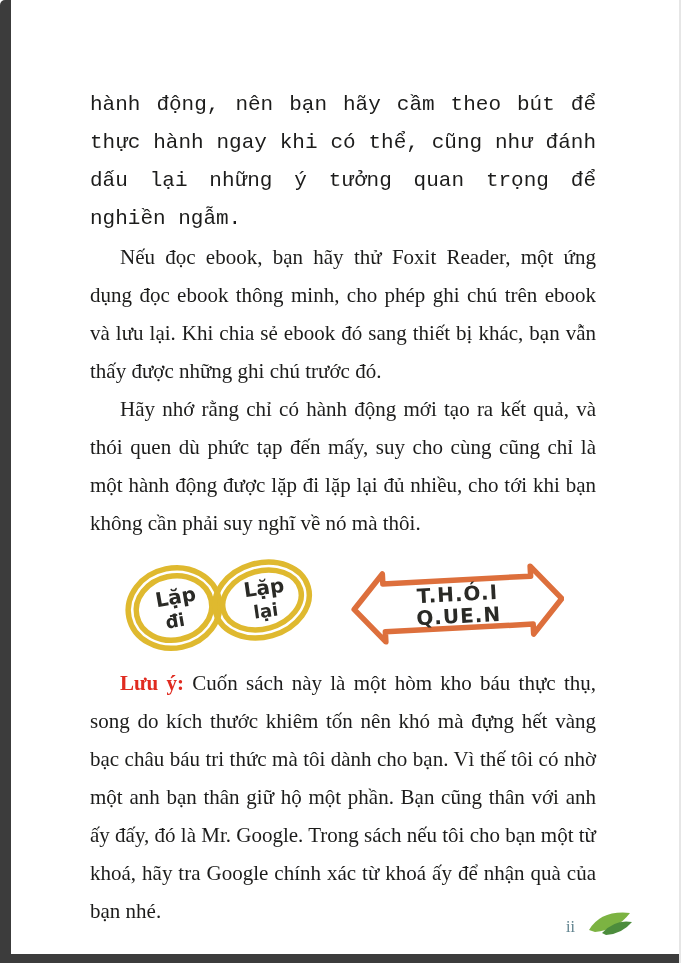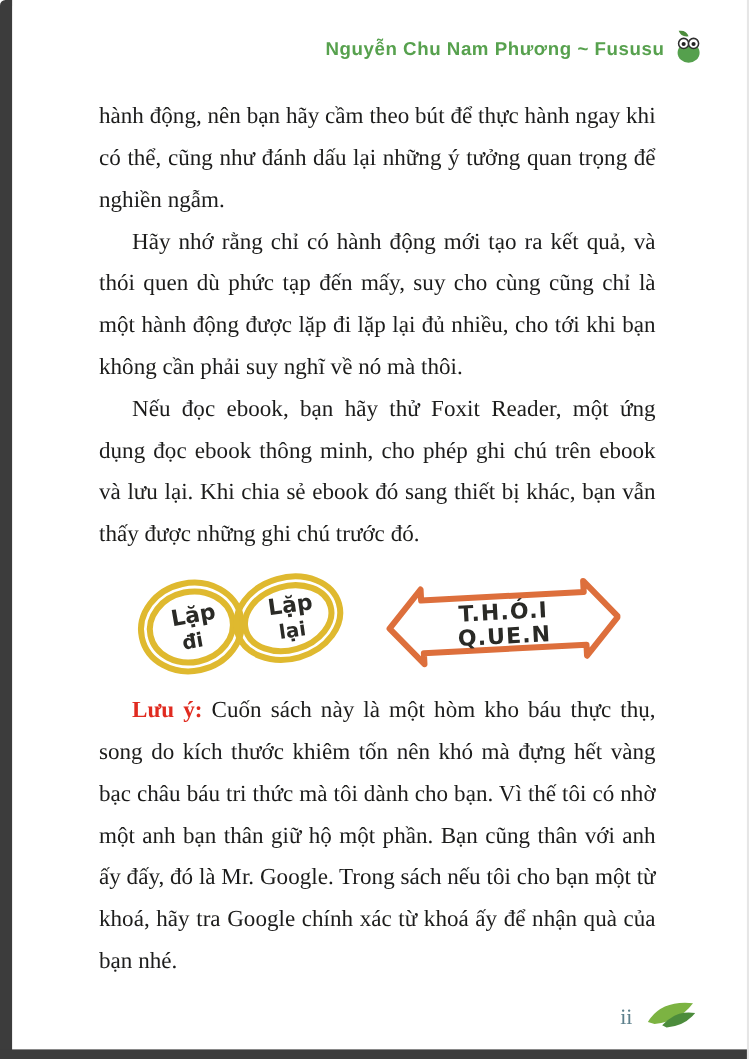--- a/index.html
+++ b/index.html
@@ -21,69 +21,56 @@
     font-weight:700; font-size:17px; letter-spacing:0.5px;
     color:#57a14e;
   }
 
   .content {
     position:absolute; left:90px; top:86px; width:506px;
     font-size:21px; line-height:38px; color:#1c1c1b;
     text-align:justify;
   }
   .content p { margin:0; text-indent:30px; }
-  .content p.first { text-indent:0; }
+  .content p.first { text-indent:0;font-family:Liberation Mono, monospace; }
   .note-label { color:#e02b20; font-weight:700;font-family:Liberation Serif, serif; }
 
   .doodle { margin:8px 0 4px 22px; width:452px; height:110px; }
   .doodle svg { display:block; }
   .doodle-word {
     font-family:"DejaVu Sans", sans-serif; font-weight:700; fill:#2a2a26;
   }
   .banner-word {
     font-family:"DejaVu Sans", sans-serif; font-weight:700; fill:#2a2a26;
     letter-spacing:1px;
   }
 
   .footer {
     position:absolute; right:46px; bottom:22px;
     display:flex; align-items:flex-end; gap:12px;
   }
   .page-number {
-    font-size:20px; color:#5d808c; line-height:1;
+    font-size:16px; color:#5d808c; line-height:1;
     padding-bottom:6px;
   }
 </style>
 </head>
 <body>
 
 <div class="page">
 
   <div class="edge-left"></div>
   <div class="edge-bottom"></div>
   <div class="edge-right"></div>
 
-  <div class="header">
-    <span class="author">Nguyễn Chu Nam Phương ~ Fususu</span>
-    <span>
-      <svg width="30" height="32" viewBox="0 0 30 32" aria-hidden="true">
-        <path d="M15,7 Q13,1 6,2 Q8,8 15,7 Z" fill="#4c8c3c"></path>
-        <ellipse cx="15" cy="22" rx="10" ry="9" fill="#55a04d"></ellipse>
-        <circle cx="10.5" cy="13.5" r="4.6" fill="#ffffff" stroke="#2f2f2f" stroke-width="1.4"></circle>
-        <circle cx="19.5" cy="13.5" r="4.6" fill="#ffffff" stroke="#2f2f2f" stroke-width="1.4"></circle>
-        <circle cx="10.5" cy="14" r="1.9" fill="#222222"></circle>
-        <circle cx="19.5" cy="14" r="1.9" fill="#222222"></circle>
-      </svg>
-    </span>
-  </div>
 
   <div class="content">
     <p class="first">hành động, nên bạn hãy cầm theo bút để thực hành ngay khi có thể, cũng như đánh dấu lại những ý tưởng quan trọng để nghiền ngẫm.</p>
+    <p>Nếu đọc ebook, bạn hãy thử Foxit Reader, một ứng dụng đọc ebook thông minh, cho phép ghi chú trên ebook và lưu lại. Khi chia sẻ ebook đó sang thiết bị khác, bạn vẫn thấy được những ghi chú trước đó.</p>
     <p>Hãy nhớ rằng chỉ có hành động mới tạo ra kết quả, và thói quen dù phức tạp đến mấy, suy cho cùng cũng chỉ là một hành động được lặp đi lặp lại đủ nhiều, cho tới khi bạn không cần phải suy nghĩ về nó mà thôi.</p>
-    <p>Nếu đọc ebook, bạn hãy thử Foxit Reader, một ứng dụng đọc ebook thông minh, cho phép ghi chú trên ebook và lưu lại. Khi chia sẻ ebook đó sang thiết bị khác, bạn vẫn thấy được những ghi chú trước đó.</p>
 
     <div class="doodle">
       <svg width="452" height="110" viewBox="0 0 452 110" aria-hidden="true">
 
         <g stroke="#dfb92f" stroke-width="5.5" fill="none" stroke-linecap="round">
           <ellipse cx="62" cy="58" rx="46" ry="40" transform="rotate(-12 62 58)"></ellipse>
           <ellipse cx="62" cy="58" rx="38" ry="32" transform="rotate(-12 62 58)"></ellipse>
           <ellipse cx="150" cy="50" rx="48" ry="37" transform="rotate(-16 150 50)"></ellipse>
           <ellipse cx="150" cy="50" rx="40" ry="29" transform="rotate(-16 150 50)"></ellipse>
         </g>

